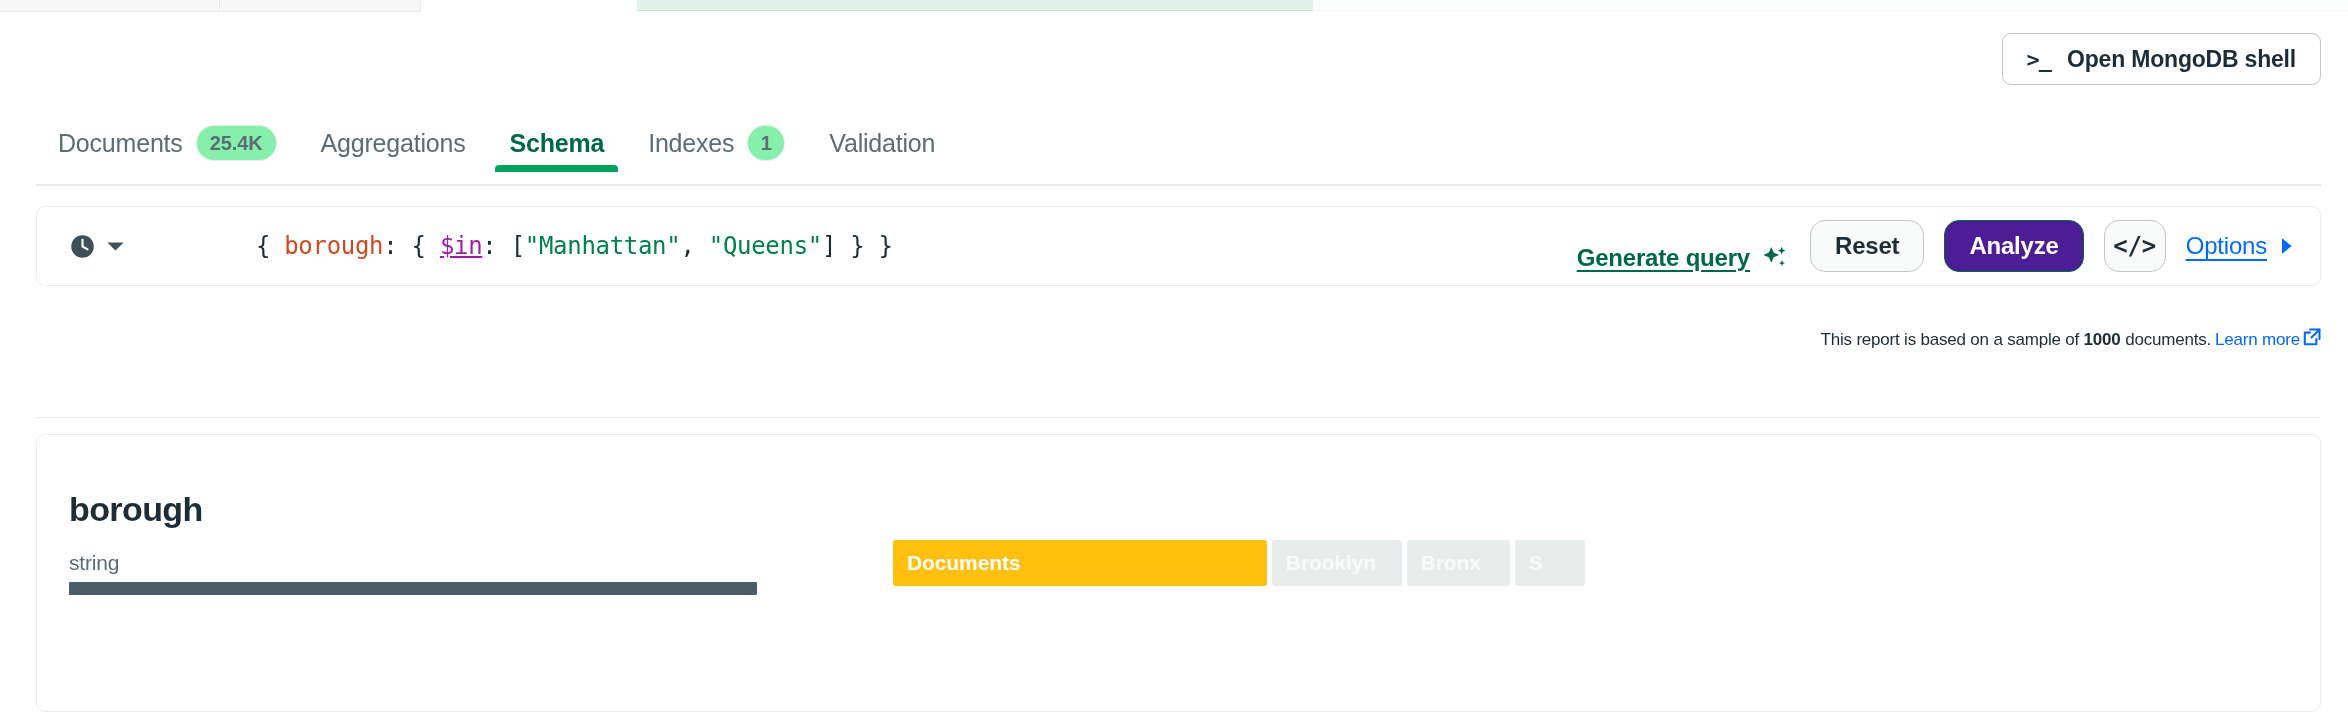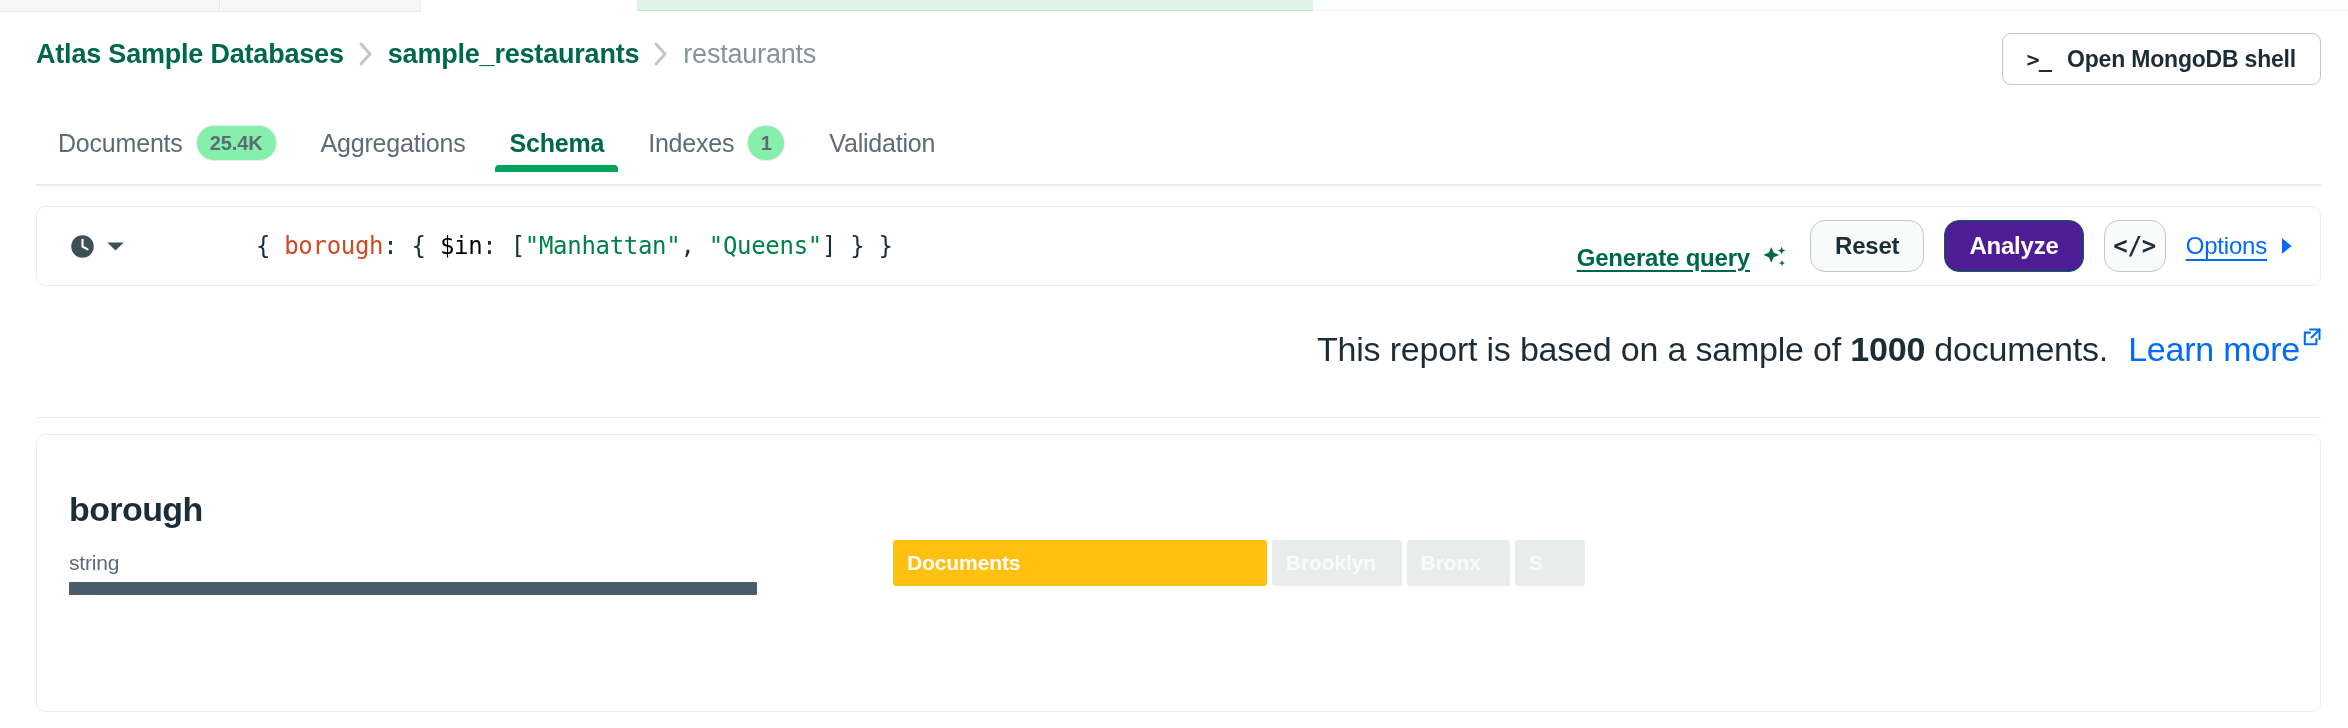--- a/index.html
+++ b/index.html
@@ -163,21 +163,21 @@
   .query-text {
     margin-left: 46px;
     font-family: "DejaVu Sans Mono", monospace;
     font-size: 24px;
     color: #1c2d38;
     white-space: pre;
     letter-spacing: -0.3px;
     cursor: text;
   }
   .tok-key   { color: #cf4a22; }
-  .tok-op    { color: #000000; }
+  .tok-op    { color: #a21caf; text-decoration: underline; }
   .tok-str   { color: #00804a; }
   .tok-punct { color: #1c2d38; }
 
   .qbar-actions {
     margin-left: auto;
     display: flex; align-items: center; gap: 20px;
     padding-right: 26px;
   }
   .gen-query {
     display: flex; align-items: center; gap: 10px;
@@ -233,22 +233,22 @@
   .options-link .label {
     text-decoration: underline;
     text-underline-offset: 5px;
     text-decoration-thickness: 2px;
   }
   .caret-right svg { display: block; }
 
   
   .sample-note {
     position: absolute; top: 330px; right: 27px;
-    display: flex; align-items: baseline; gap: 20px;
-    font-size: 34px;
+    display: flex; align-items: baseline; gap: 4px;
+    font-size: 17px;
     color: #1c2d38;
     letter-spacing: -0.2px;
     white-space: nowrap;
   }
   .sample-note b { font-weight: 700; }
   .learn-more {
     display: inline-flex; align-items: flex-start; gap: 3px;
     color: #016bf8;
     cursor: pointer;
   }
@@ -317,35 +317,20 @@
 
 <div class="top-strip">
   <div class="strip-seg s1"></div>
   <div class="strip-seg s2"></div>
   <div class="strip-green"></div>
   <div class="strip-pale"></div>
 </div>
 
 <div class="header">
 
-  <div class="breadcrumb">
-    <span class="crumb-link">Atlas Sample Databases</span>
-    <span class="crumb-sep">
-      <svg width="16" height="26" viewBox="0 0 16 26">
-          <path d="M3 3 L12 13 L3 23" stroke="#c1c7c6" stroke-width="3" fill="none" stroke-linecap="round" stroke-linejoin="round"></path>
-        </svg>
-    </span>
-    <span class="crumb-link">sample_restaurants</span>
-    <span class="crumb-sep">
-      <svg width="16" height="26" viewBox="0 0 16 26">
-          <path d="M3 3 L12 13 L3 23" stroke="#c1c7c6" stroke-width="3" fill="none" stroke-linecap="round" stroke-linejoin="round"></path>
-        </svg>
-    </span>
-    <span class="crumb-current">restaurants</span>
-  </div>
 
   <div class="shell-btn">
     <span class="shell-icon">&gt;_</span>
     <span>Open MongoDB shell</span>
   </div>
 </div>
 
 <div class="tabbar">
   <div class="tabs">
     <div class="tab">

